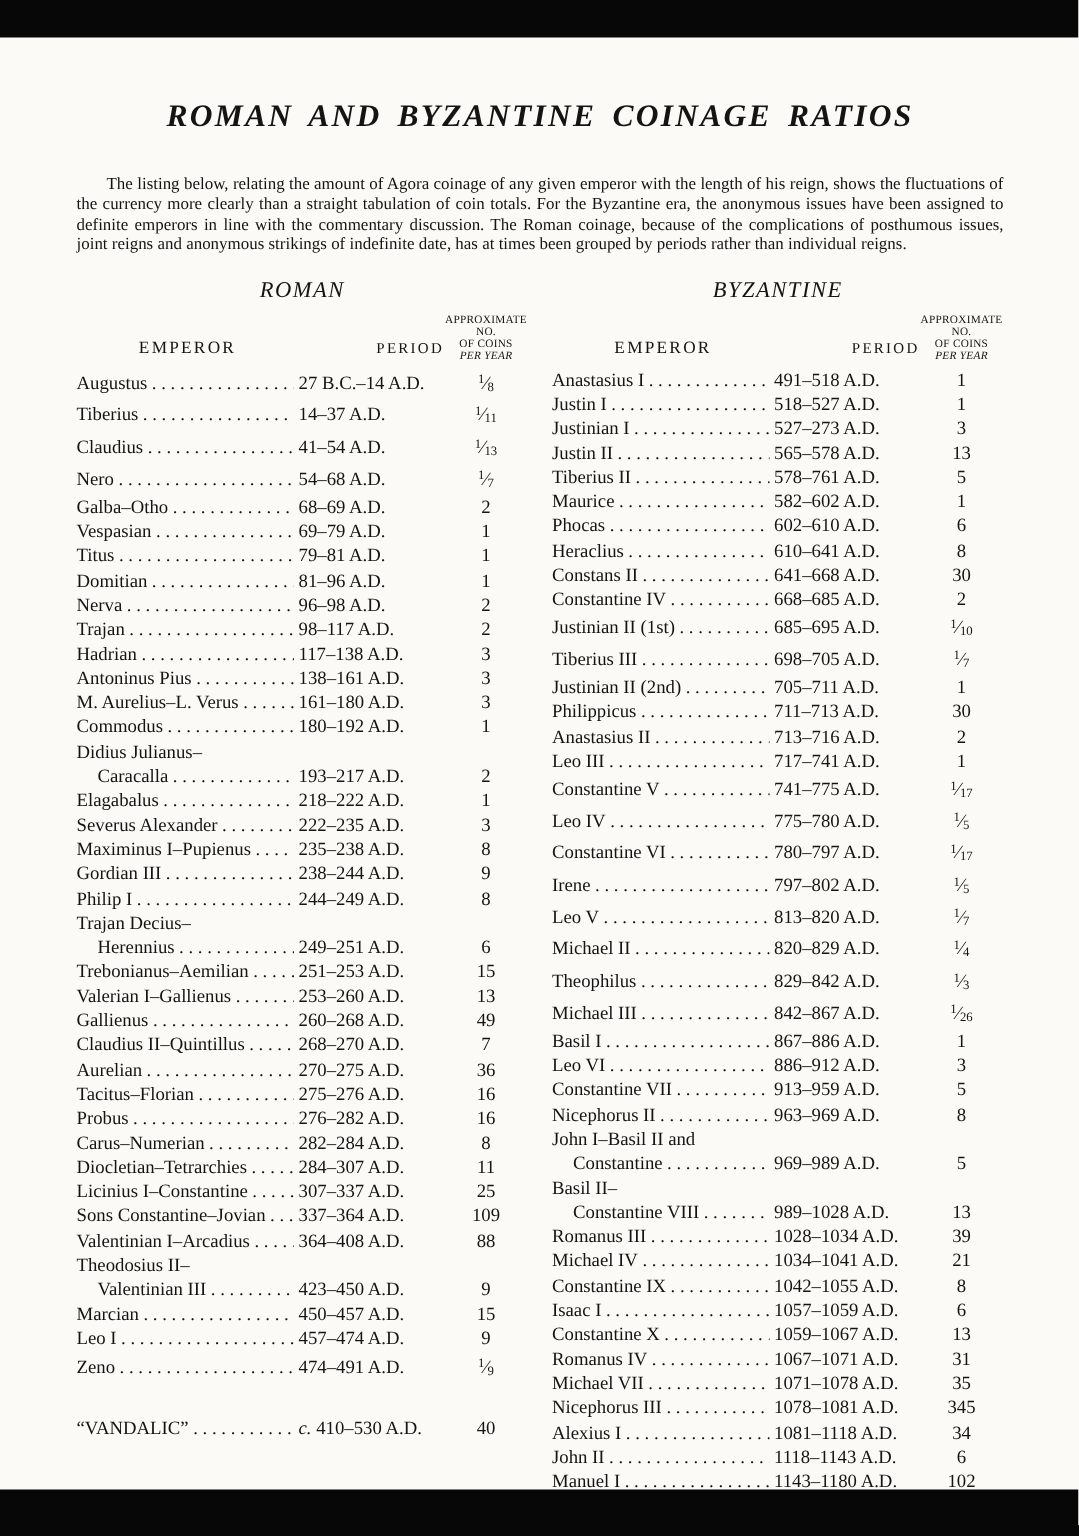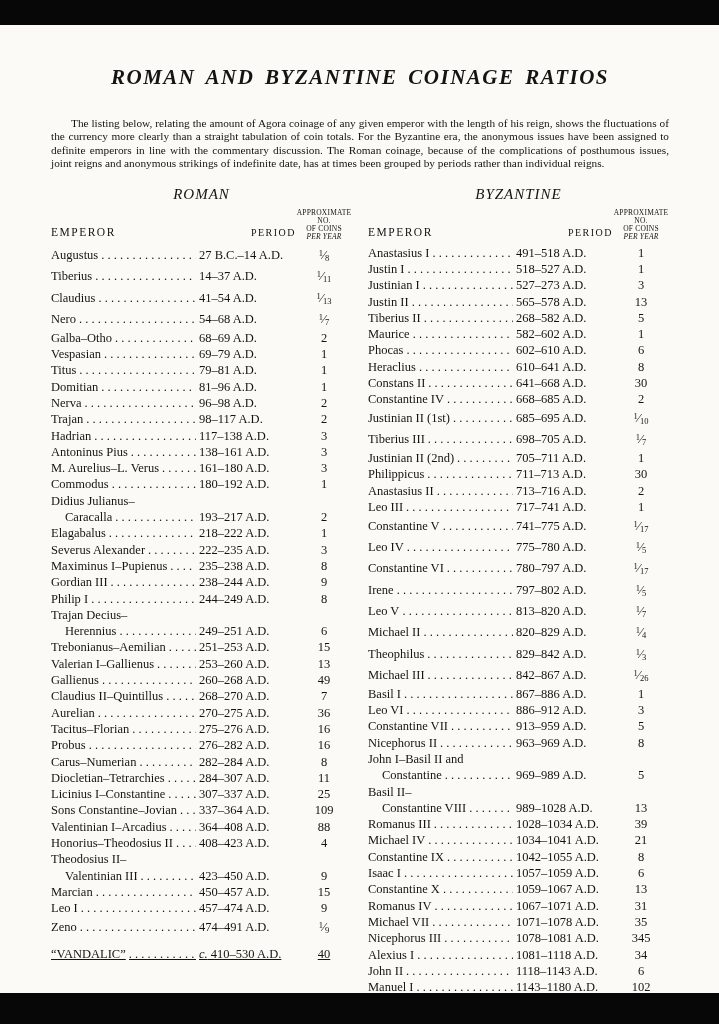--- a/index.html
+++ b/index.html
@@ -46,20 +46,21 @@
     font-style: italic;
     font-weight: normal;
     font-size: 15px;
     line-height: 18px;
     letter-spacing: 1px;
   }
 
   .thead { display: flex; align-items: flex-end; margin-top: 6px; margin-bottom: 4px; }
   .th-emp {
     flex: 1 1 0; min-width: 0;
+    text-align: center;
     font-size: 11.5px; letter-spacing: 1.5px;
     padding-bottom: 3px;
     white-space: nowrap;
   }
   .th-per {
     flex: 0 0 97px;
     text-align: right;
     font-size: 10px; letter-spacing: 1.5px;
     padding-bottom: 3px;
     white-space: nowrap;
@@ -90,21 +91,21 @@
   }
   .row .leader::after {
     content: " . . . . . . . . . . . . . . . . . . . . . . . . . . . . . . . .";
   }
   .row .period { flex: 0 0 97px; }
   .row .coins { flex: 0 0 56px; text-align: center; }
 
   .frac .n { font-size: 8.5px; vertical-align: 3.5px; }
   .frac .d { font-size: 8.5px; vertical-align: -1.5px; }
 
-  .extra-rows { margin-top: 8px; text-decoration: underline; }
+  .extra-rows { margin-top: 22px; }
 </style>
 </head>
 <body>
 
 <div class="page">
   <div class="scan-bar top"></div>
 
   <div class="content">
     <h1 class="title">ROMAN AND BYZANTINE COINAGE RATIOS</h1>
 
@@ -322,26 +323,20 @@
               <span class="leader"></span>
               <span class="period">337–364 A.D.</span>
               <span class="coins">109</span>
             </div>
             <div class="row">
               <span class="name">Valentinian I–Arcadius</span>
               <span class="leader"></span>
               <span class="period">364–408 A.D.</span>
               <span class="coins">88</span>
             </div>
-            <div class="row">
-              <span class="name">Honorius–Theodosius II</span>
-              <span class="leader"></span>
-              <span class="period">408–423 A.D.</span>
-              <span class="coins">4</span>
-            </div>
             <div class="row group">
               <span class="name">Theodosius II–</span>
             </div>
             <div class="row indent">
               <span class="name">Valentinian III</span>
               <span class="leader"></span>
               <span class="period">423–450 A.D.</span>
               <span class="coins">9</span>
             </div>
             <div class="row">
@@ -406,21 +401,21 @@
             </div>
             <div class="row">
               <span class="name">Justin II</span>
               <span class="leader"></span>
               <span class="period">565–578 A.D.</span>
               <span class="coins">13</span>
             </div>
             <div class="row">
               <span class="name">Tiberius II</span>
               <span class="leader"></span>
-              <span class="period">268–582 A.D.</span>
+              <span class="period">578–761 A.D.</span>
               <span class="coins">5</span>
             </div>
             <div class="row">
               <span class="name">Maurice</span>
               <span class="leader"></span>
               <span class="period">582–602 A.D.</span>
               <span class="coins">1</span>
             </div>
             <div class="row">
               <span class="name">Phocas</span>

